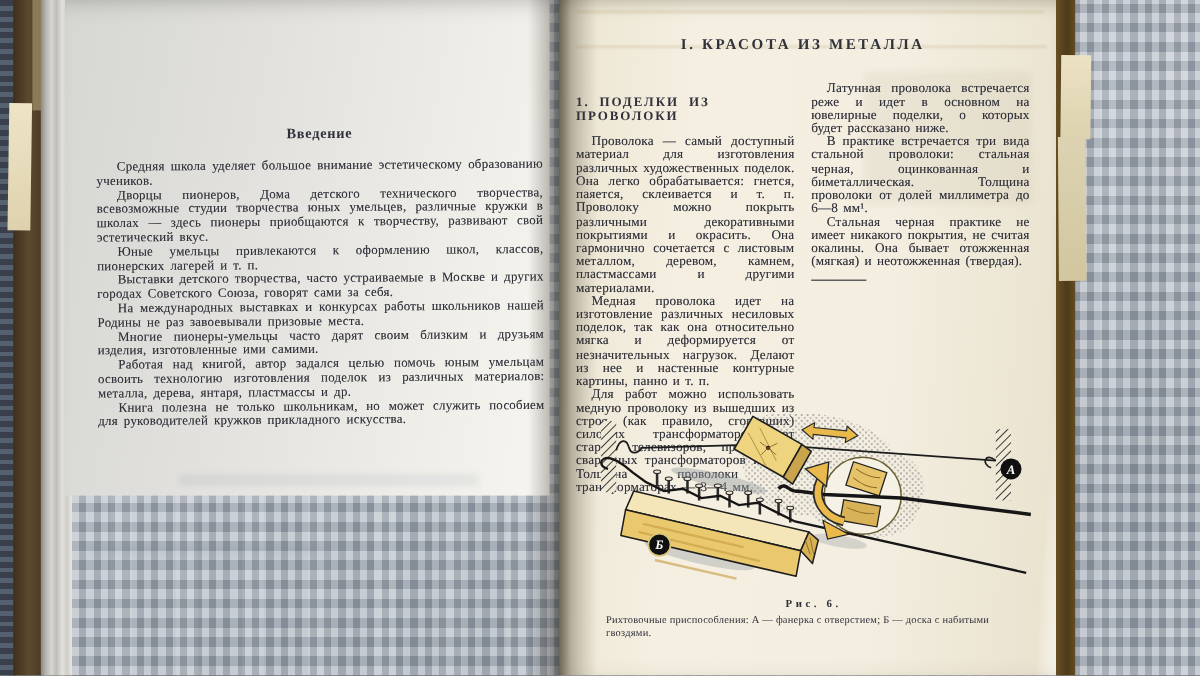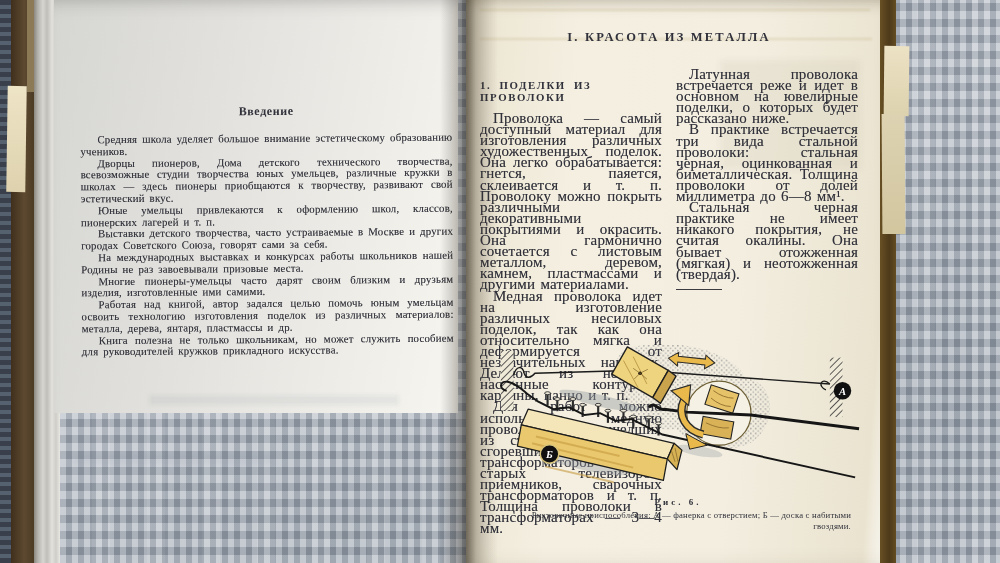--- a/index.html
+++ b/index.html
@@ -50,29 +50,29 @@
   .lp-heading{text-align:center;font-weight:bold;font-size:12px;letter-spacing:.6px;margin:0 0 14px 0;}
   .lp-content p{margin:0;font-size:10.8px;line-height:11.8px;text-align:justify;
     text-indent:17px;letter-spacing:.2px;word-spacing:2px;
     text-shadow:0 0 .4px rgba(20,20,30,.4);}
   
   .rp-content{position:absolute;left:14px;right:22px;top:14px;margin-top:16px;}
   .rp-title{text-align:center;font-weight:bold;font-size:12.5px;letter-spacing:2.2px;margin:0;}
   .rp-cols{display:flex;gap:14px;margin-top:24px;}
   .rp-col{width:189px;}
   .rp-section-heading{font-weight:bold;font-size:10.8px;letter-spacing:1.6px;margin:10px 0 10px 0;word-spacing:4px;}
-  .rp-col p{margin:0;font-size:15px;line-height:11.1px;text-align:justify;
+  .rp-col p{margin:0;font-size:11px;line-height:11.1px;text-align:justify;
     text-indent:13px;letter-spacing:.15px;word-spacing:1.4px;
     text-shadow:0 0 .4px rgba(20,20,30,.4);}
   .footnote-rule{width:46px;height:1px;background:#3a3a40;margin:9px 0 4px 0;}
   .rp-footnote{font-size:8.4px !important;line-height:9.8px !important;text-indent:10px;}
   
   .figure-wrap{position:absolute;left:16px;top:345px;width:392px;}
   .fig-caption-title{text-align:center;font-weight:bold;font-size:9px;letter-spacing:3px;margin-top:2px;}
-  .fig-caption{text-align:right;font-size:8.7px;line-height:10.8px;width:346px;margin:3px auto 0;
+  .fig-caption{text-align:left;font-size:8.7px;line-height:10.8px;width:346px;margin:3px auto 0;
     letter-spacing:.2px;}
   svg text.figlabel{font-family:"Liberation Serif",serif;font-style:italic;font-weight:bold;
     font-size:11px;fill:#fff;text-anchor:middle;}
 </style>
 </head>
 <body>
 
 <div class="scene">
   <div class="tarp"></div>
   <div class="tarp-dark-left"></div>

